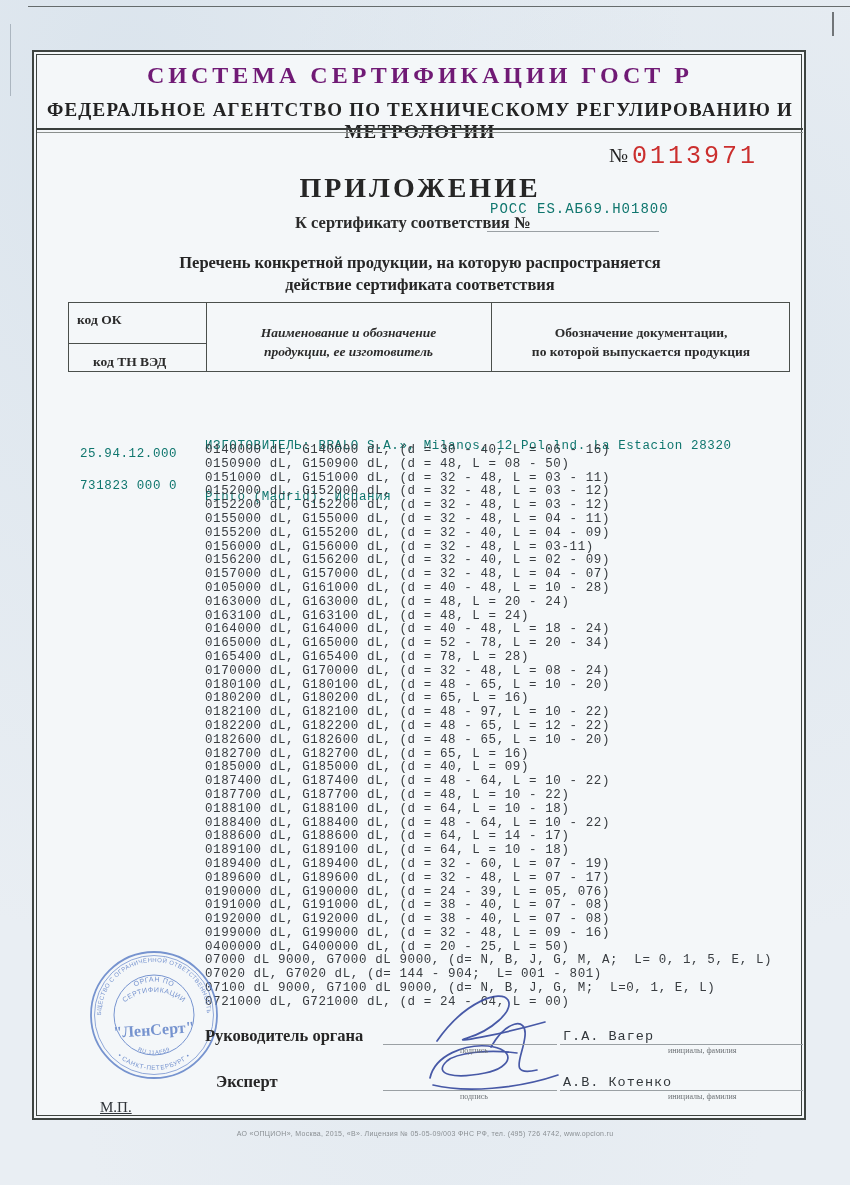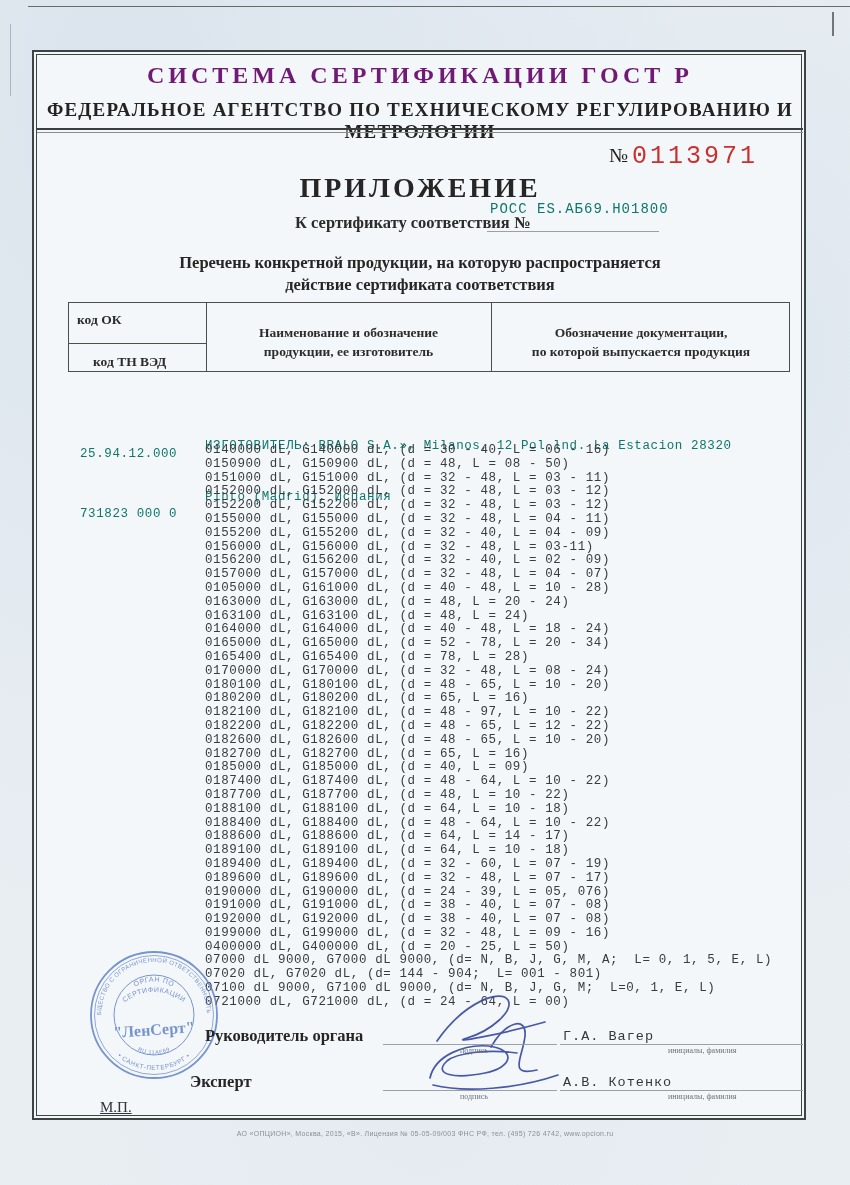--- a/index.html
+++ b/index.html
@@ -44,28 +44,28 @@
   .subtitle   { left:37px; width:766px; text-align:center; font-size:16.5px; font-weight:bold; color:#262626;}
 
   
   .tbl        { left:68px; top:302px; width:722px; height:70px; border:1.5px solid #4a4f4c; }
   .tbl .v1    { position:absolute; left:137px; top:0; bottom:0; width:0; border-left:1.5px solid #4a4f4c; }
   .tbl .v2    { position:absolute; left:422px; top:0; bottom:0; width:0; border-left:1.5px solid #4a4f4c; }
   .tbl .h1    { position:absolute; left:0; top:40px; width:137px; border-top:1.5px solid #4a4f4c; }
   .tbl .cell  { position:absolute; font-size:13.5px; font-weight:bold; color:#2c2c2c; }
   .tbl .c-ok     { left:8px; top:9px; }
   .tbl .c-tnved  { left:24px; top:51px;text-align:right; }
-  .tbl .c-name   { left:137px; width:285px; top:20px; text-align:center; line-height:19px;}
+  .tbl .c-name   { left:137px; width:285px; top:20px; text-align:center; line-height:19px;font-style:italic;}
   .tbl .c-doc    { left:422px; width:300px; top:20px; text-align:center; line-height:19px;}
 
   .mono { font-family:"Liberation Mono","DejaVu Sans Mono",monospace; color:#0f766e; }
 
   .mfr   { left:205px; top:404px; font-size:12.5px; line-height:17px; letter-spacing:.6px; white-space:pre; }
   .code1 { left:80px;  top:447px; font-size:12.5px; letter-spacing:.6px; }
-  .code2 { left:80px;  top:479px; font-size:12.5px; letter-spacing:.6px;margin-top:28px; }
+  .code2 { left:80px;  top:479px; font-size:12.5px; letter-spacing:.6px; }
 
   .rows  { left:205px; top:444px; }
   .prow  { font-family:"Liberation Mono","DejaVu Sans Mono",monospace; font-size:12.5px;
            line-height:13.8px; letter-spacing:.6px; color:#383c40; white-space:pre; }
 
   
   .sig-label   { font-size:16.5px; font-weight:bold; color:#262626; }
   .sig-line    { border-top:1px solid #9aa0a4; }
   .sig-caption { font-size:8px; color:#6b7074;padding-left:20px; }
   .sig-name    { font-family:"Liberation Mono","DejaVu Sans Mono",monospace; font-size:13.5px; letter-spacing:1px; color:#33383c; }
@@ -207,21 +207,21 @@
   </g>
 </svg>
 
 <div class="abs sig-label" style="left:205px; top:1026px;">Руководитель органа</div>
 <div class="abs sig-line" style="left:383px; top:1044px; width:174px;"></div>
 <div class="abs sig-caption" style="left:440px; top:1046px;">подпись</div>
 <div class="abs sig-name" style="left:563px; top:1029px;">Г.А. Вагер</div>
 <div class="abs sig-line" style="left:560px; top:1044px; width:243px;"></div>
 <div class="abs sig-caption" style="left:648px; top:1046px;">инициалы, фамилия</div>
 
-<div class="abs sig-label" style="left:190px; top:1072px;">Эксперт</div>
+<div class="abs sig-label" style="left:216px; top:1072px;">Эксперт</div>
 <div class="abs sig-line" style="left:383px; top:1090px; width:174px;"></div>
 <div class="abs sig-caption" style="left:440px; top:1092px;">подпись</div>
 <div class="abs sig-name" style="left:563px; top:1075px;">А.В. Котенко</div>
 <div class="abs sig-line" style="left:560px; top:1090px; width:243px;"></div>
 <div class="abs sig-caption" style="left:648px; top:1092px;">инициалы, фамилия</div>
 
 <div class="abs mp">М.П.</div>
 
 <div class="abs footer">АО «ОПЦИОН», Москва, 2015, «В».  Лицензия № 05-05-09/003 ФНС РФ,  тел. (495) 726 4742,  www.opcion.ru</div>
 

